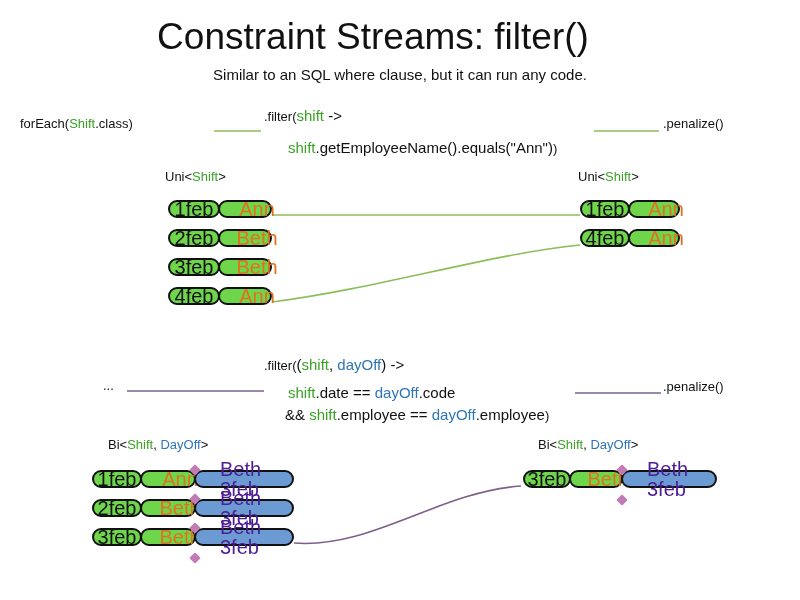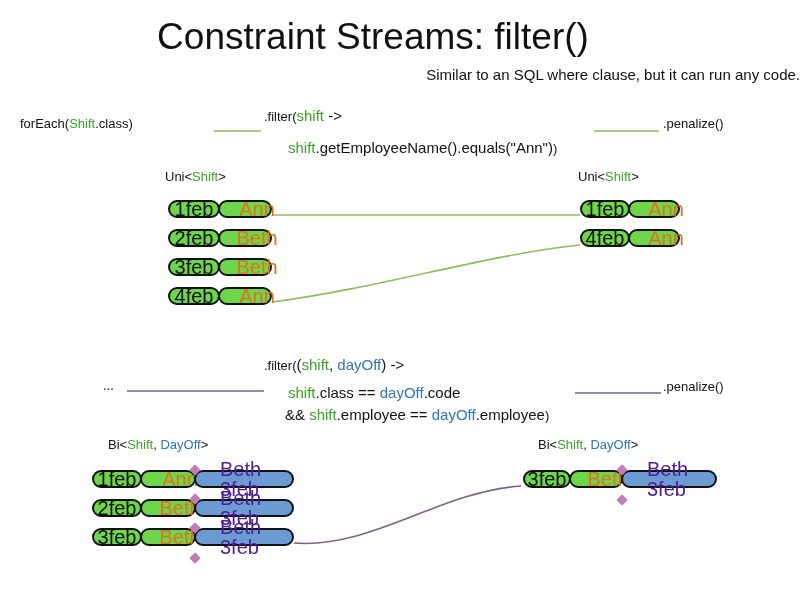--- a/index.html
+++ b/index.html
@@ -1,20 +1,20 @@
 <!DOCTYPE html>
 <html style="--code-green: #3ba226; --code-blue: #2e75b6; --employee-orange: #e2711d; --shift-fill: #6fd64b; --pair-fill: #6b9bd2; --green-line: #8cbe5a; --purple-line: #7d5f8d; --diamond-pink: #c17bb5;"><head>
 <meta charset="utf-8">
 <style>
   html,body{margin:0;padding:0;background:#fff;}
   .stage{position:relative;width:800px;height:600px;background:#fff;overflow:hidden;
          font-family:"Liberation Sans","DejaVu Sans",sans-serif;color:#111;}
   .abs{position:absolute;}
   .title{width:662px;top:16px;left:0;text-align:center;font-size:37px;color:#111;margin-left:42px;}
-  .subtitle{width:800px;top:66px;left:0;text-align:right;font-size:15px;color:#111;}
+  .subtitle{width:800px;top:66px;left:0;text-align:center;font-size:15px;color:#111;}
   .code{position:absolute;white-space:pre;color:#111;}
   .fs20{font-size:13px;}
   .fs15{font-size:15px;}
   .grn{color:var(--code-green);}
   .blu{color:var(--code-blue);}
   svg.connectors{position:absolute;left:0;top:0;pointer-events:none;}
   .green-line{stroke:var(--green-line);stroke-width:1.6;fill:none;}
   .purple-line{stroke:var(--purple-line);stroke-width:1.6;fill:none;}
   .tuple-table{position:absolute;}
   .trow{display:flex;height:30px;}
@@ -84,21 +84,21 @@
     <div class="trow">
       <div class="cell date" style="width:50px">4feb</div>
       <div class="cell emp" style="width:52px">Ann</div>
     </div>
   </div>
 
   <div class="code fs20" style="left:103px;top:378px">...</div>
 
   <div class="code" style="left:264px;top:356px"><span class="fs20">.filter(</span><span class="fs15">(</span><span class="fs15 grn">shift</span><span class="fs15">, </span><span class="fs15 blu">dayOff</span><span class="fs15">) -&gt;</span></div>
 
-  <div class="code" style="left:288px;top:384px"><span class="fs15 grn">shift</span><span class="fs15">.class == </span><span class="fs15 blu">dayOff</span><span class="fs15">.code</span></div>
+  <div class="code" style="left:288px;top:384px"><span class="fs15 grn">shift</span><span class="fs15">.date == </span><span class="fs15 blu">dayOff</span><span class="fs15">.code</span></div>
 
   <div class="code" style="left:285px;top:406px"><span class="fs15">&amp;&amp; </span><span class="fs15 grn">shift</span><span class="fs15">.employee == </span><span class="fs15 blu">dayOff</span><span class="fs15">.employee</span><span class="fs20">)</span></div>
 
   <div class="code fs20" style="left:663px;top:379px">.penalize()</div>
 
   <div class="code fs20" style="left:108px;top:437px"><span>Bi&lt;</span><span class="grn">Shift</span><span>, </span><span class="blu">DayOff</span><span>&gt;</span></div>
   <div class="code fs20" style="left:538px;top:437px"><span>Bi&lt;</span><span class="grn">Shift</span><span>, </span><span class="blu">DayOff</span><span>&gt;</span></div>
 
   <div class="tuple-table" style="left:92px;top:470px">
     <div class="trow">

